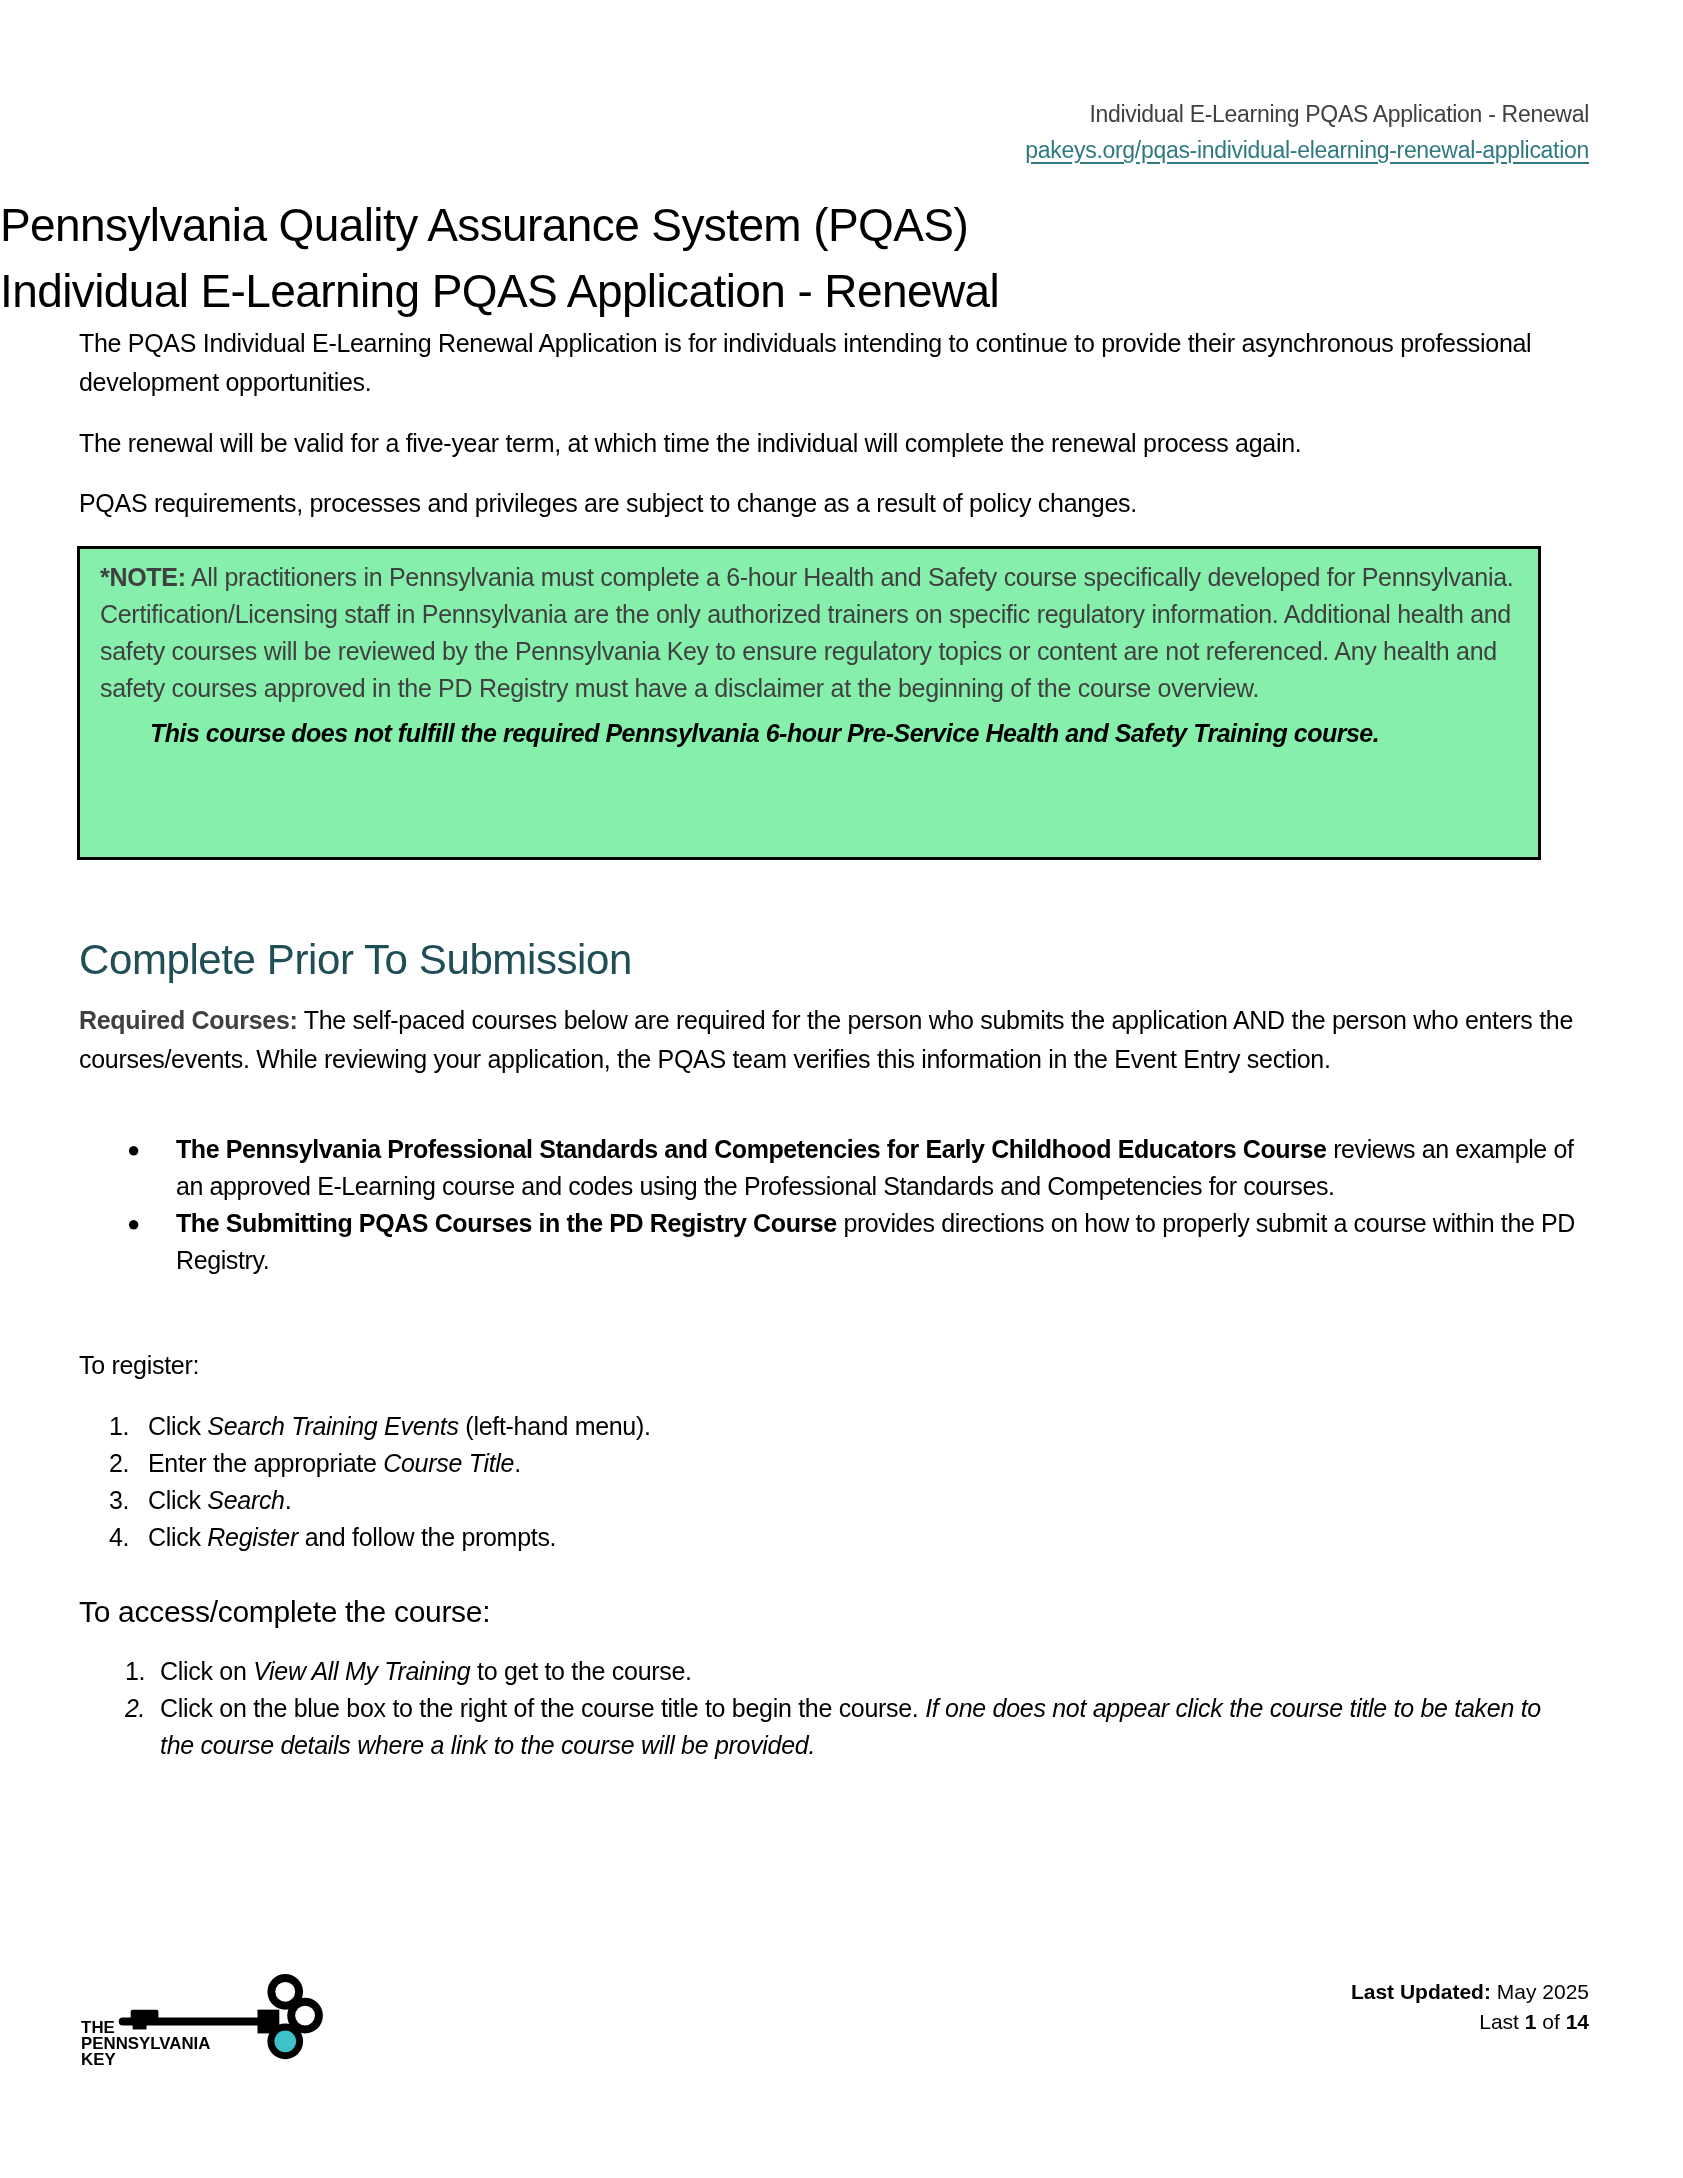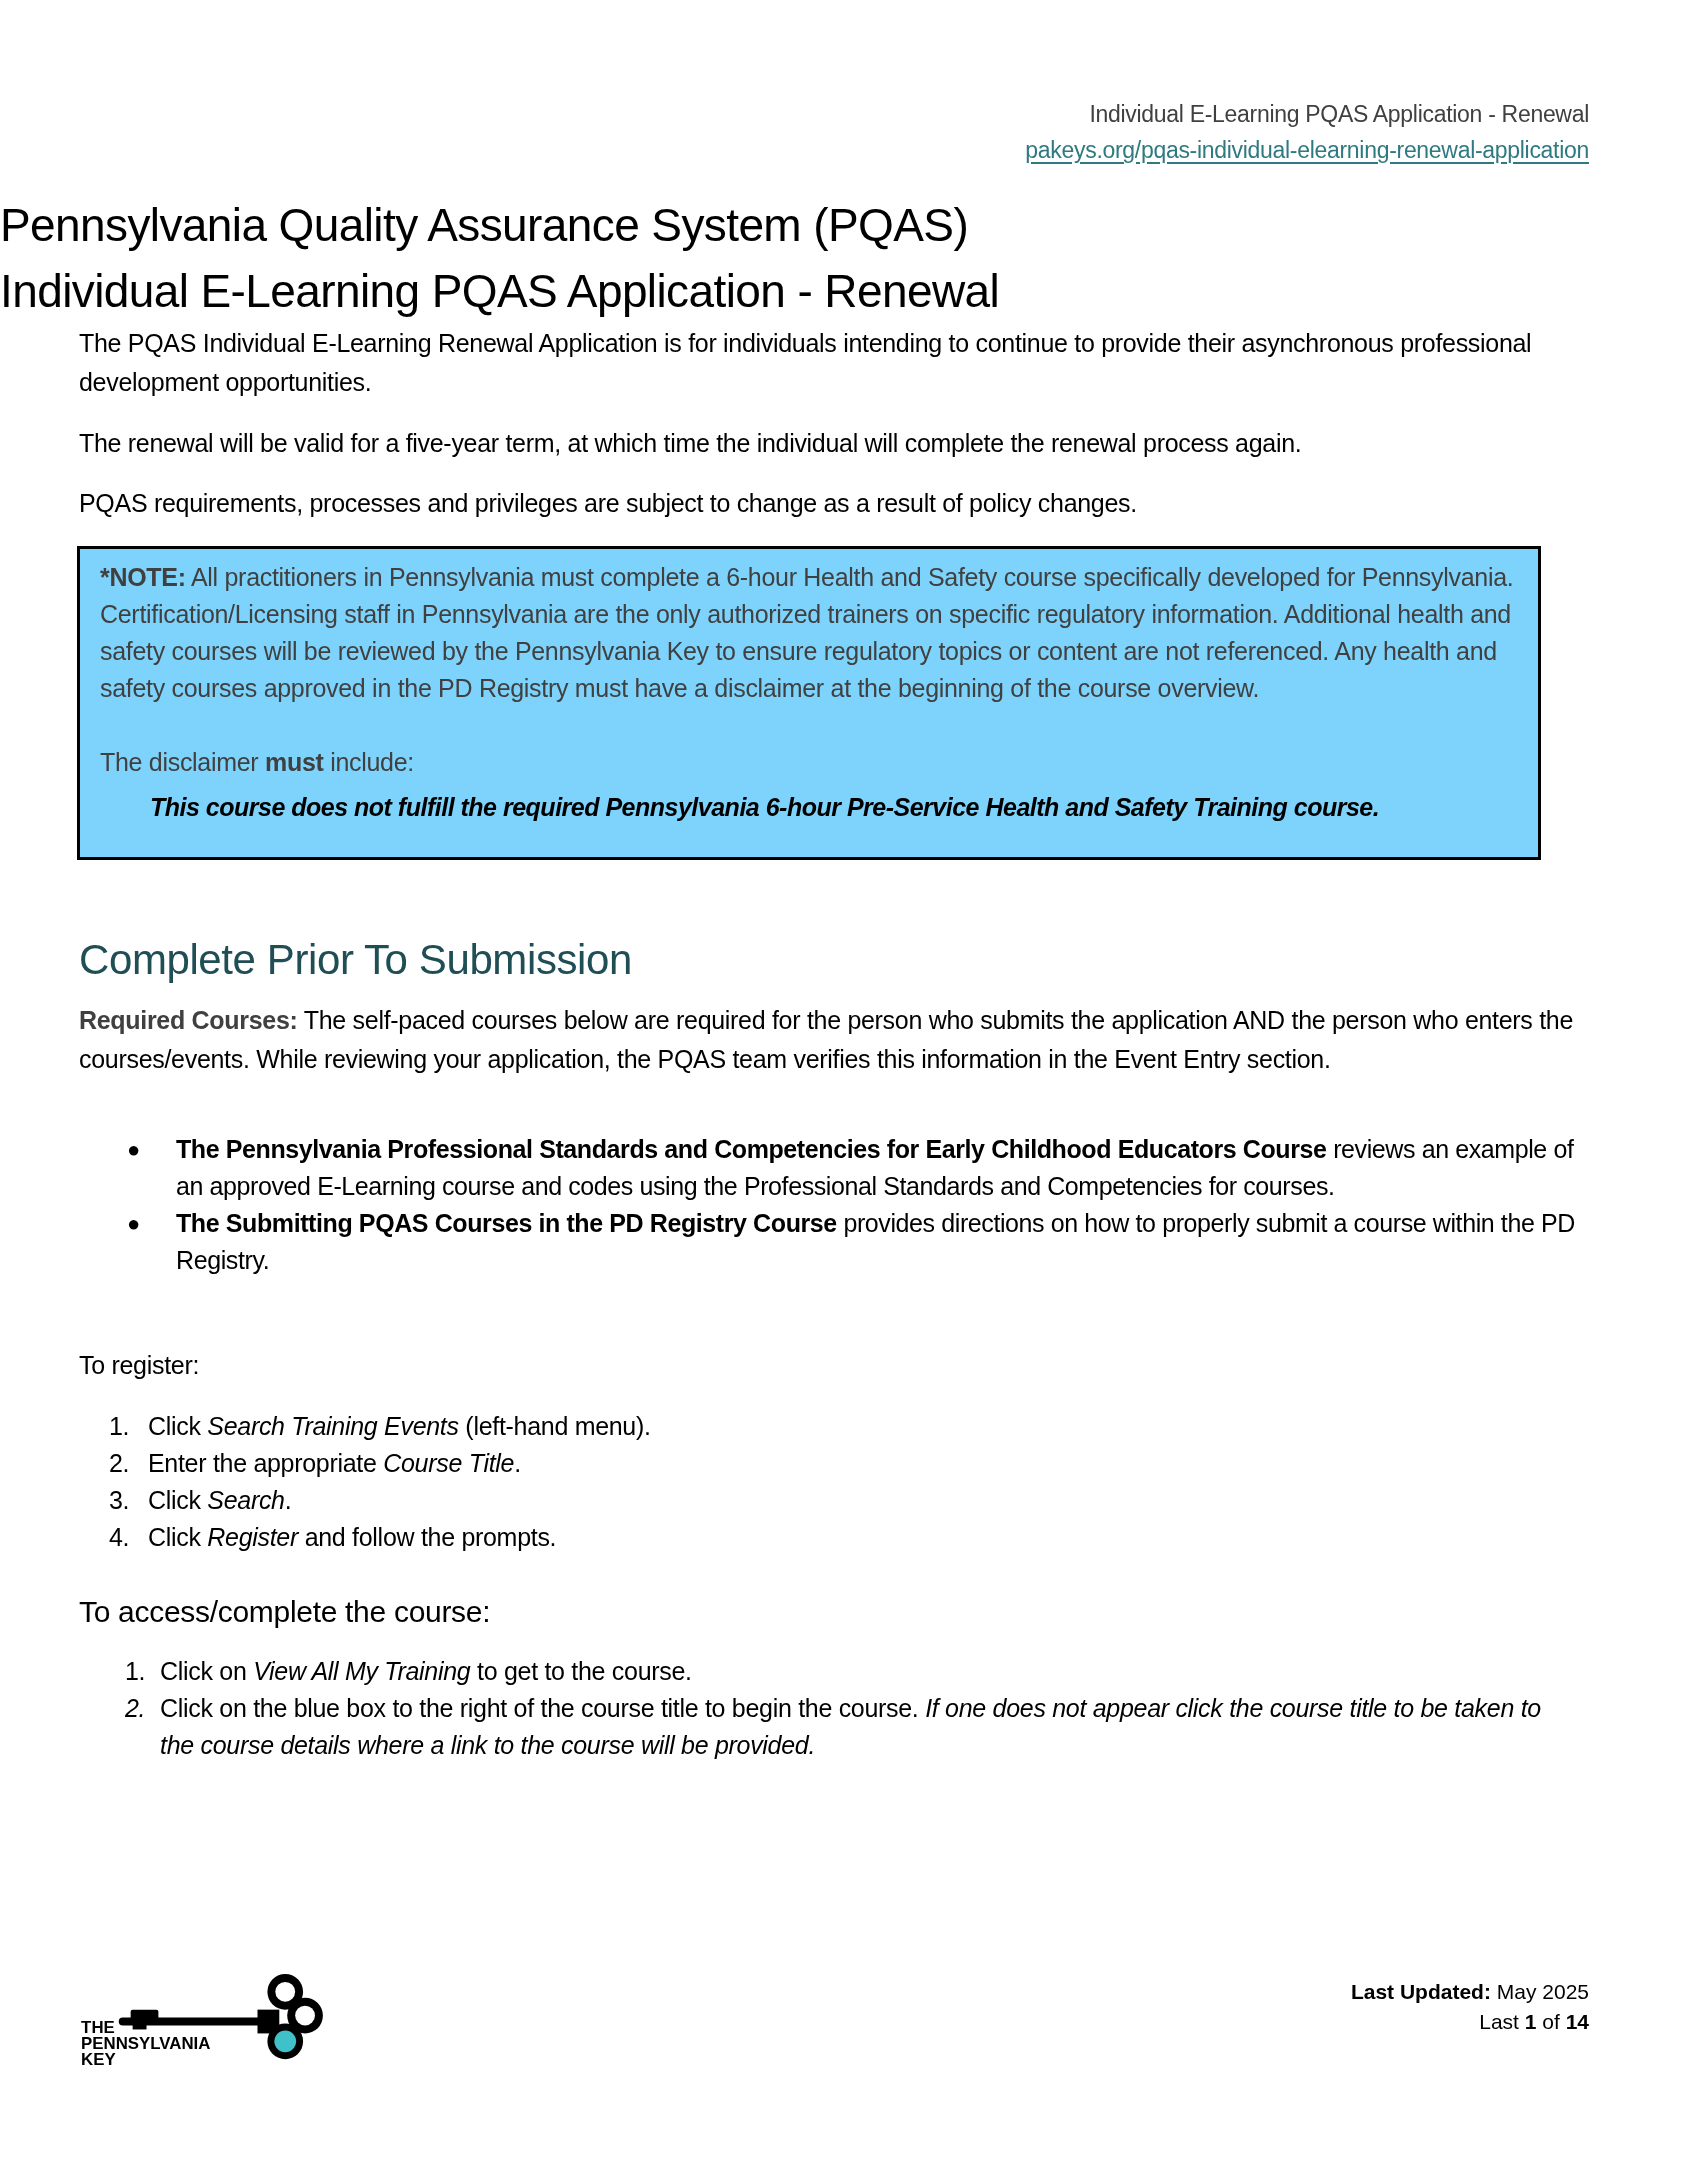--- a/index.html
+++ b/index.html
@@ -9,21 +9,21 @@
   .hdr { right: 94px; text-align: right; font-size: 23px; color: #404040; letter-spacing: -0.3px; }
   .hdr-title { top: 101px; }
   .hdr-link { top: 137px; color: #2e7a80; text-decoration: underline; text-decoration-color: #2e7a80; text-underline-offset: 4px; }
   .title { left: 0; width: 1683px; text-align: left; font-size: 46px; color: #000; letter-spacing: -0.6px; }
   .t1 { top: 198px; }
   .t2 { top: 264px; }
   .body-text { left: 79px; width: 1525px; font-size: 25px; line-height: 39px; letter-spacing: -0.3px; color: #000; }
   .p1 { top: 324px; }
   .p2 { top: 424px; }
   .p3 { top: 484px; }
-  .note-box { left: 77px; top: 546px; width: 1458px; height: 308px; background: #7dd3fc; border: 3px solid #000; box-sizing: content-box; }
+  .note-box { left: 77px; top: 546px; width: 1458px; height: 308px; background: #86efac; border: 3px solid #000; box-sizing: content-box; }
   .note-inner { position: absolute; left: 20px; top: 10px; width: 1426px; font-size: 25px; line-height: 37px; color: #404040; letter-spacing: -0.3px; }
   .note-inner b { color: #404040; }
   .disc-label { margin-top: 37px; }
   .disc-text { font-weight: bold; font-style: italic; color: #000; padding-left: 50px; letter-spacing: -0.5px; margin-top: 8px; }
   .section-h { left: 79px; top: 936px; font-size: 42px; color: #1f4e55; letter-spacing: -0.4px; }
   .req { top: 990px; margin-top: 11px; }
   .req b { color: #404040; }
   .bullets { left: 79px; top: 1131px; width: 1525px; margin: 0; padding: 0; list-style: none; font-size: 25px; line-height: 37px; letter-spacing: -0.4px; }
   .bullets li { position: relative; padding-left: 97px; }
   .bullets li .bul { position: absolute; left: 48px; top: 0; font-size: 22px; }
@@ -49,21 +49,20 @@
 <div class="abs title t1">Pennsylvania Quality Assurance System (PQAS)</div>
 <div class="abs title t2">Individual E-Learning PQAS Application - Renewal</div>
 
 <div class="abs body-text p1">The PQAS Individual E-Learning Renewal Application is for individuals intending to continue to provide their asynchronous professional development opportunities.</div>
 <div class="abs body-text p2">The renewal will be valid for a five-year term, at which time the individual will complete the renewal process again.</div>
 <div class="abs body-text p3">PQAS requirements, processes and privileges are subject to change as a result of policy changes.</div>
 
 <div class="abs note-box">
   <div class="note-inner">
     <div><b>*NOTE:</b><span> All practitioners in Pennsylvania must complete a 6-hour Health and Safety course specifically developed for Pennsylvania. Certification/Licensing staff in Pennsylvania are the only authorized trainers on specific regulatory information. Additional health and safety courses will be reviewed by the Pennsylvania Key to ensure regulatory topics or content are not referenced. Any health and safety courses approved in the PD Registry must have a disclaimer at the beginning of the course overview.</span></div>
-    <div class="disc-label"><span>The disclaimer </span><b>must</b><span> include:</span></div>
     <div class="disc-text">This course does not fulfill the required Pennsylvania 6-hour Pre-Service Health and Safety Training course.</div>
   </div>
 </div>
 
 <div class="abs section-h">Complete Prior To Submission</div>
 
 <div class="abs body-text req"><b>Required Courses:</b><span> The self-paced courses below are required for the person who submits the application AND the person who enters the courses/events. While reviewing your application, the PQAS team verifies this information in the Event Entry section.</span></div>
 
 <ul class="abs bullets">
   <li><span class="bul">●</span><b>The Pennsylvania Professional Standards and Competencies for Early Childhood Educators Course</b><span> reviews an example of an approved E-Learning course and codes using the Professional Standards and Competencies for courses.</span></li>

